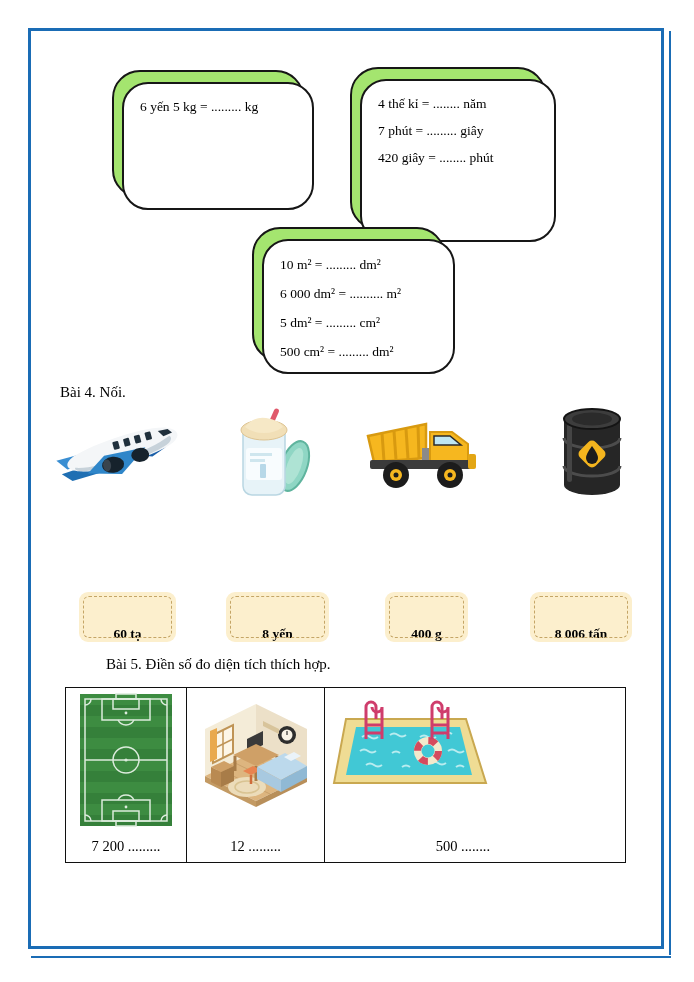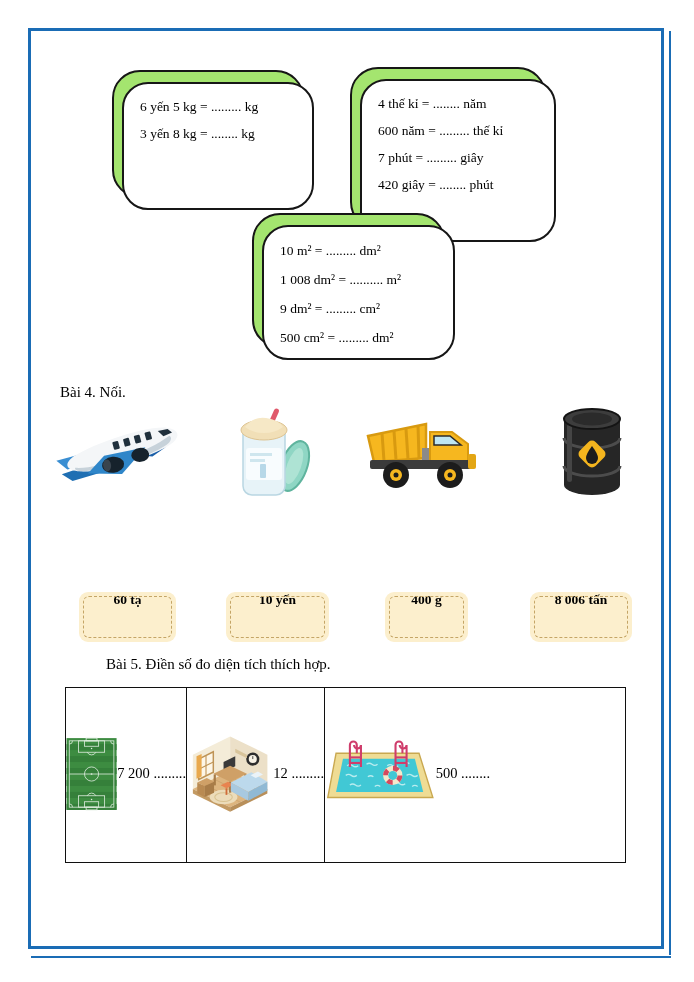--- a/index.html
+++ b/index.html
@@ -17,85 +17,83 @@
   
   .card { position:absolute; }
   .card .back  { position:absolute; left:0; top:0; right:10px; bottom:12px;
                  background:#a4e56f; border:2.5px solid #161616; border-radius:28px; }
   .card .front { position:absolute; left:10px; top:12px; right:0; bottom:0;
                  background:#ffffff; border:2.5px solid #161616; border-radius:26px;
                  box-sizing:border-box; padding:9px 4px 0 16px; }
   .card .line  { font-size:13.5px; line-height:27px; white-space:nowrap; }
   #card-mass { left:72px;  top:70px;  width:202px; height:140px;margin-left:40px; }
   #card-time { left:350px; top:67px;  width:206px; height:175px; }
-  #card-area { left:252px; top:213px; width:203px; height:147px; }
+  #card-area { left:252px; top:227px; width:203px; height:147px; }
   #card-area .line { line-height:29px; }
 
   .section-title { position:absolute; font-weight:normal; font-size:15px; }
   #title-ex4 { left:60px; top:384px; }
   #title-ex5 { left:60px; top:656px;margin-left:46px; }
 
   .item-icon { position:absolute; }
   #icon-plane  { left:54px;  top:410px; }
   #icon-jar    { left:233px; top:406px; }
   #icon-truck  { left:364px; top:410px; }
   #icon-barrel { left:561px; top:406px; }
 
   
   .chip { position:absolute; height:50px; background:#fcefcd; border-radius:9px;
-          display:flex; align-items:flex-start; justify-content:center;
+          display:flex; align-items:flex-end; justify-content:center;
           font-weight:bold; font-size:13.5px; }
   .chip::before { content:""; position:absolute; inset:4px;
           border:1.6px dashed #c4a566; border-radius:6px; }
   #chip-1 { left:79px;  top:592px; width:97px;  }
   #chip-2 { left:226px; top:592px; width:103px; }
   #chip-3 { left:385px; top:592px; width:83px;  }
   #chip-4 { left:530px; top:592px; width:102px; }
 
   
   .area-table { position:absolute; left:65px; top:687px; width:561px; height:176px;
                 display:flex; border:1.6px solid #101010; box-sizing:border-box; }
   .cell { box-sizing:border-box; border-right:1.6px solid #101010;
-          display:flex; flex-direction:row; align-items:center;
+          display:flex; flex-direction:column; align-items:center;
           justify-content:space-between; padding:3px 0 7px; }
   .cell:last-child { border-right:none; }
-  #cell-1 { width:121px; } #cell-2 { width:138px; } #cell-3 { width:137px; } #cell-4 { width:165px; }
+  #cell-1 { width:121px; } #cell-2 { width:138px; } #cell-3 { width:137px; } #cell-4 { width:165px;align-items:flex-end; }
   .cell .label { font-size:14.5px; white-space:nowrap; }
 </style>
 </head>
 <body>
 
 <div class="frame"></div>
 <div class="frame-right2"></div>
 <div class="frame-bottom2"></div>
 
 <div class="card" id="card-mass">
   <div class="back"></div>
   <div class="front">
     <div class="line">6 yến 5 kg = ......... kg</div>
-    <div class="line">3 yến 8 kg = ........ kg</div>
   </div>
 </div>
 
 <div class="card" id="card-time">
   <div class="back"></div>
   <div class="front">
     <div class="line">4 thế kỉ = ........ năm</div>
-    <div class="line">600 năm = ......... thế kỉ</div>
     <div class="line">7 phút = ......... giây</div>
     <div class="line">420 giây = ........ phút</div>
   </div>
 </div>
 
 <div class="card" id="card-area">
   <div class="back"></div>
   <div class="front">
     <div class="line">10 m² = ......... dm²</div>
-    <div class="line">1 008 dm² = .......... m²</div>
-    <div class="line">9 dm² = ......... cm²</div>
+    <div class="line">6 000 dm² = .......... m²</div>
+    <div class="line">5 dm² = ......... cm²</div>
     <div class="line">500 cm² = ......... dm²</div>
   </div>
 </div>
 
 <div class="section-title" id="title-ex4">Bài 4. Nối.</div>
 
 <div class="item-icon" id="icon-plane">
   <svg width="134" height="88" viewBox="0 0 134 88">
     <g transform="rotate(-6 66 44)">
       <polygon points="2,44 40,38 46,50 12,54" fill="#3a8ed2"></polygon>
@@ -162,21 +160,21 @@
     <ellipse cx="31" cy="13" rx="20" ry="6.5" fill="#2b2b2b"></ellipse>
     <rect x="20" y="37" width="22" height="22" rx="5" transform="rotate(45 31 48)" fill="#f4b51e"></rect>
     <path d="M31,40 q6,8 6,12 a6,6 0 0 1 -12,0 q0,-4 6,-12 Z" fill="#1c1c1c"></path>
   </svg>
 </div>
 
 <div class="chip" id="chip-1">
     <span>60 tạ</span>
   </div>
 <div class="chip" id="chip-2">
-    <span>10 yến</span>
+    <span>8 yến</span>
   </div>
 <div class="chip" id="chip-3">
     <span>400 g</span>
   </div>
 <div class="chip" id="chip-4">
     <span>8 006 tấn</span>
   </div>
 
 <div class="section-title" id="title-ex5">Bài 5. Điền số đo diện tích thích hợp.</div>
 

